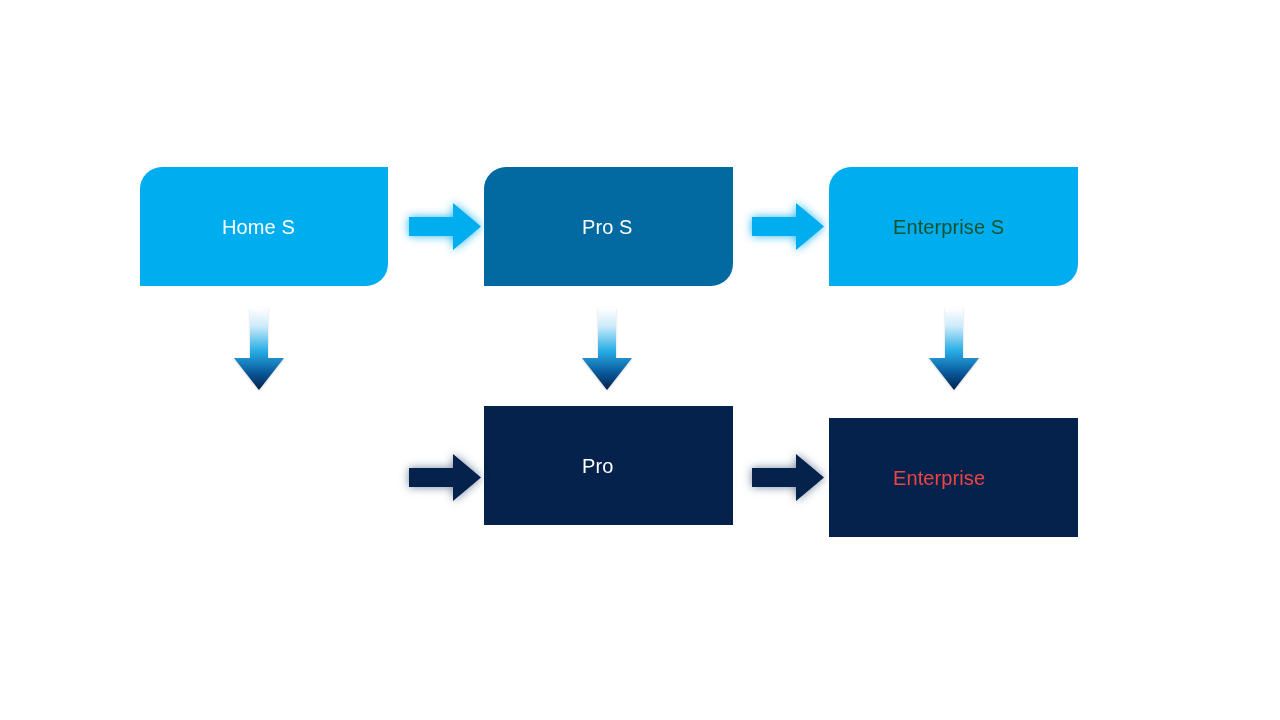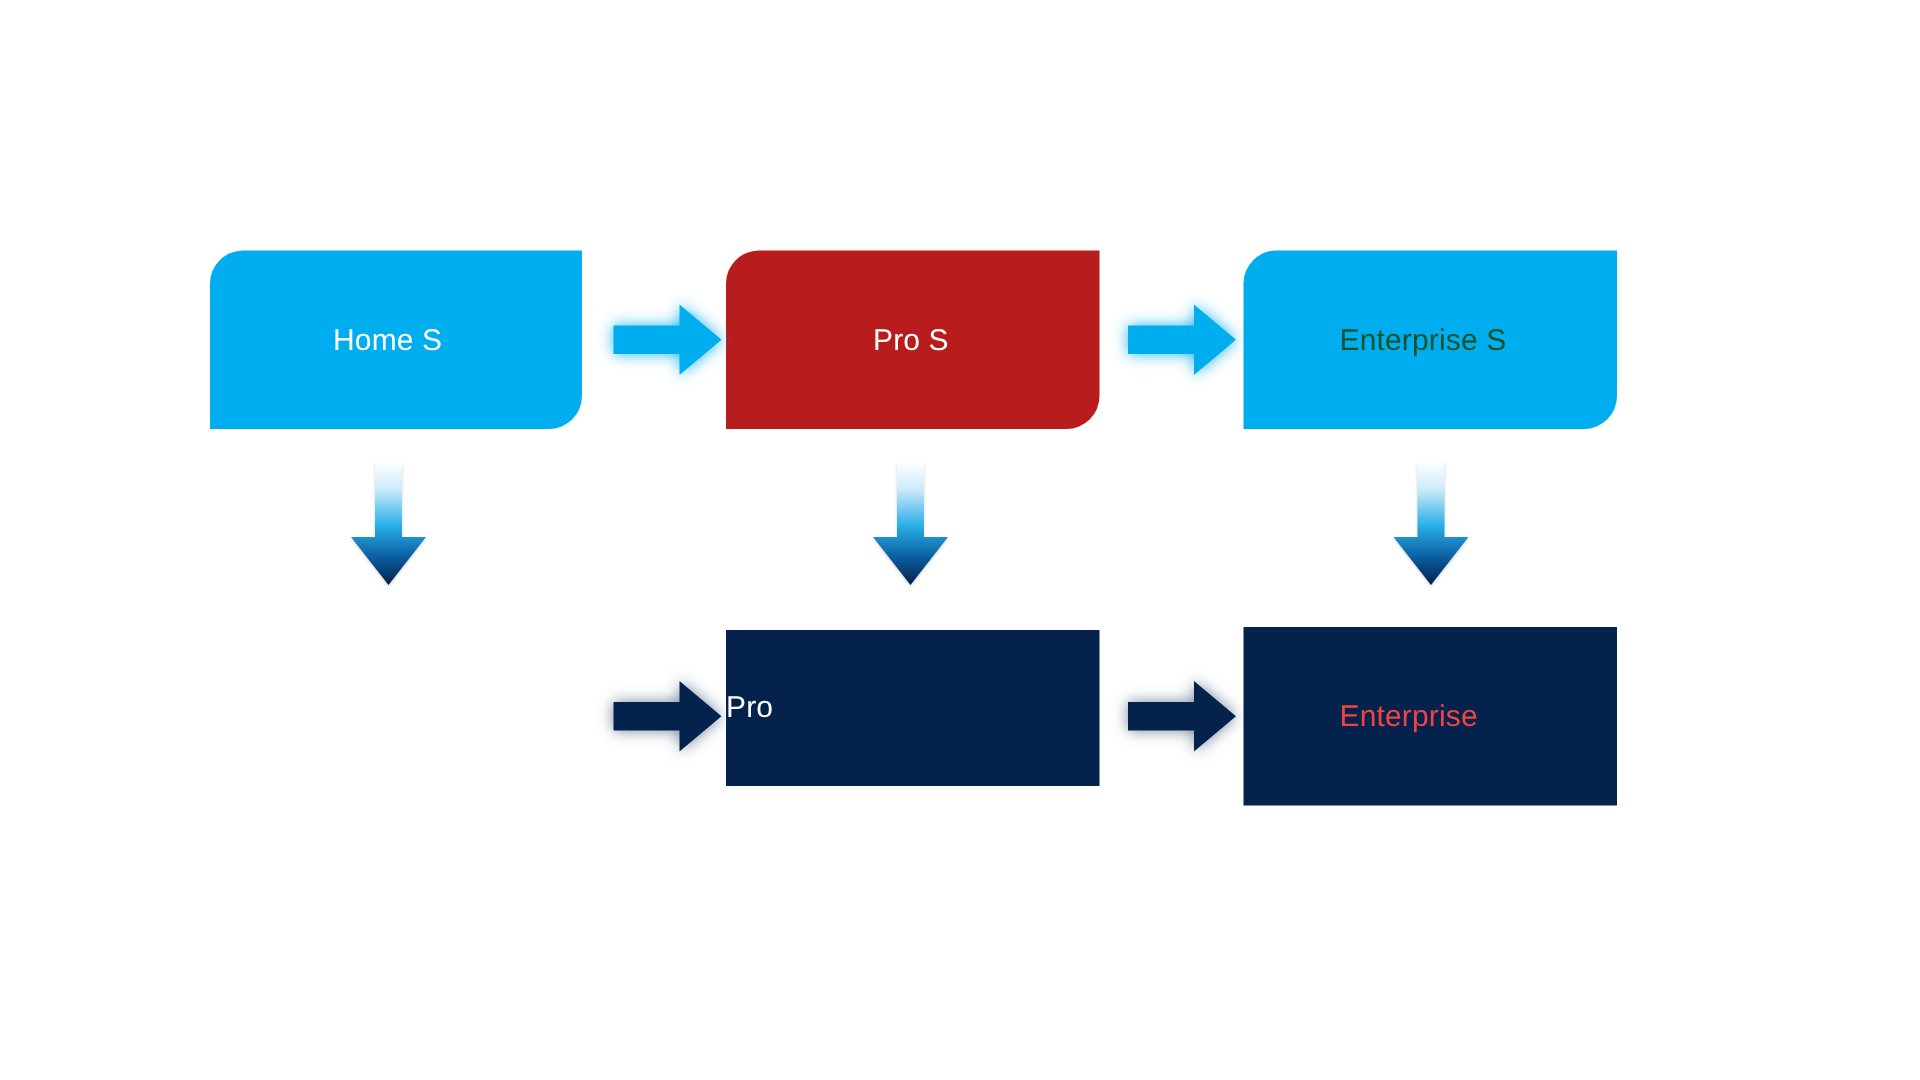--- a/index.html
+++ b/index.html
@@ -69,21 +69,21 @@
 </style>
 </head>
 <body style="background: rgb(255, 255, 255);">
 
 <div id="canvas">
 
   <div class="node node-top" style="left: 140px; top: 167px; width: 248px; height: 119px; padding-left: 82px; background: rgb(0, 173, 239);">
     <span class="node-label" style="color: rgb(255, 255, 255);">Home S</span>
   </div>
 
-  <div class="node node-top" style="left: 484px; top: 167px; width: 249px; height: 119px; padding-left: 98px; background: #b91c1c;">
+  <div class="node node-top" style="left: 484px; top: 167px; width: 249px; height: 119px; padding-left: 98px; background: #0369a1;">
     <span class="node-label" style="color: rgb(255, 255, 255);">Pro S</span>
   </div>
 
   <div class="node node-top" style="left: 829px; top: 167px; width: 249px; height: 119px; padding-left: 64px; background: rgb(0, 173, 239);">
     <span class="node-label" style="color: #14532d;">Enterprise S</span>
   </div>
 
   <div class="arrow arrow-right-top" style="left: 409px; top: 203px; width: 72px; height: 47px;">
     <svg viewBox="0 0 72 47" preserveAspectRatio="none" aria-hidden="true">
       <path d="M0,14 L44,14 L44,0 L72,23.5 L44,47 L44,33 L0,33 Z" fill="#00ADEF"></path>
@@ -135,21 +135,21 @@
           <stop offset="52%" stop-color="#29AEE6"></stop>
           <stop offset="78%" stop-color="#0A5C9E"></stop>
           <stop offset="100%" stop-color="#04204A"></stop>
         </linearGradient>
       </defs>
       <path d="M16,0 L34,0 L34,50 L50,50 L25,82 L0,50 L16,50 Z" fill="url(#dg3)"></path>
     </svg>
   </div>
 
 
-  <div class="node node-bottom" style="left: 484px; top: 420px; width: 249px; height: 104px; background: rgb(5, 34, 77);">
+  <div class="node node-bottom" style="left: 484px; top: 406px; width: 249px; height: 119px; padding-left: 98px; background: rgb(5, 34, 77);">
     <span class="node-label" style="color: rgb(255, 255, 255);">Pro</span>
   </div>
 
   <div class="node node-bottom" style="left: 829px; top: 418px; width: 249px; height: 119px; padding-left: 64px; background: rgb(5, 34, 77);">
     <span class="node-label" style="color: #ef4444;">Enterprise</span>
   </div>
 
   <div class="arrow arrow-right-bottom" style="left: 409px; top: 454px; width: 72px; height: 47px;">
     <svg viewBox="0 0 72 47" preserveAspectRatio="none" aria-hidden="true">
       <path d="M0,14 L44,14 L44,0 L72,23.5 L44,47 L44,33 L0,33 Z" fill="#05224D"></path>

